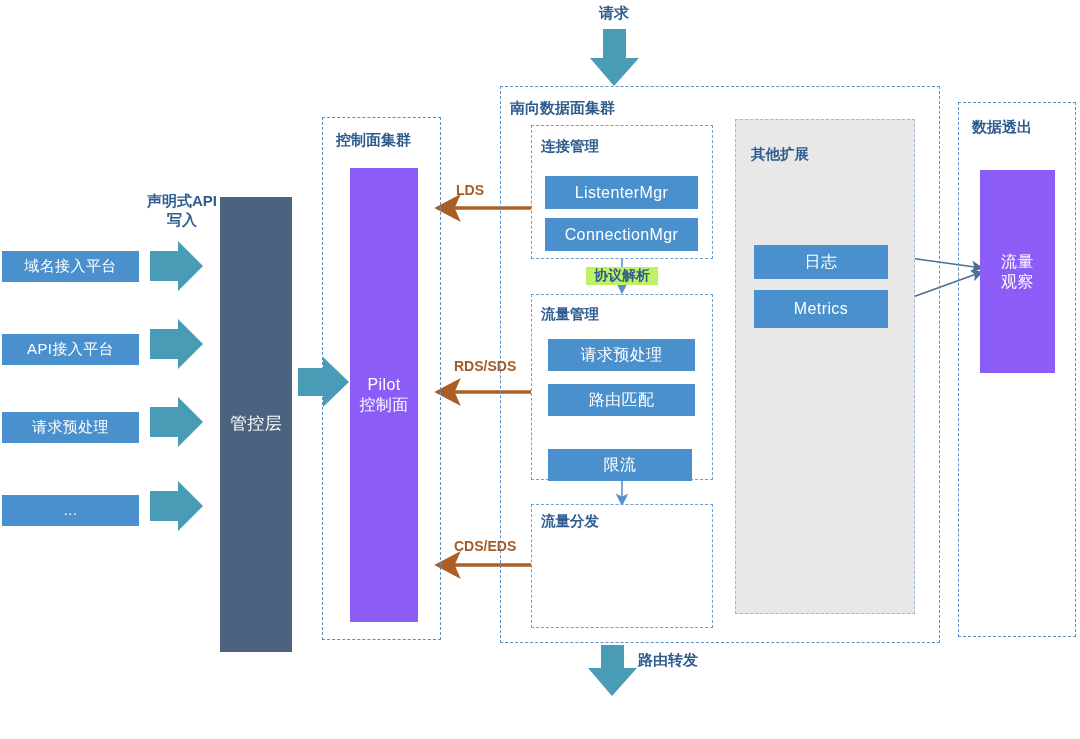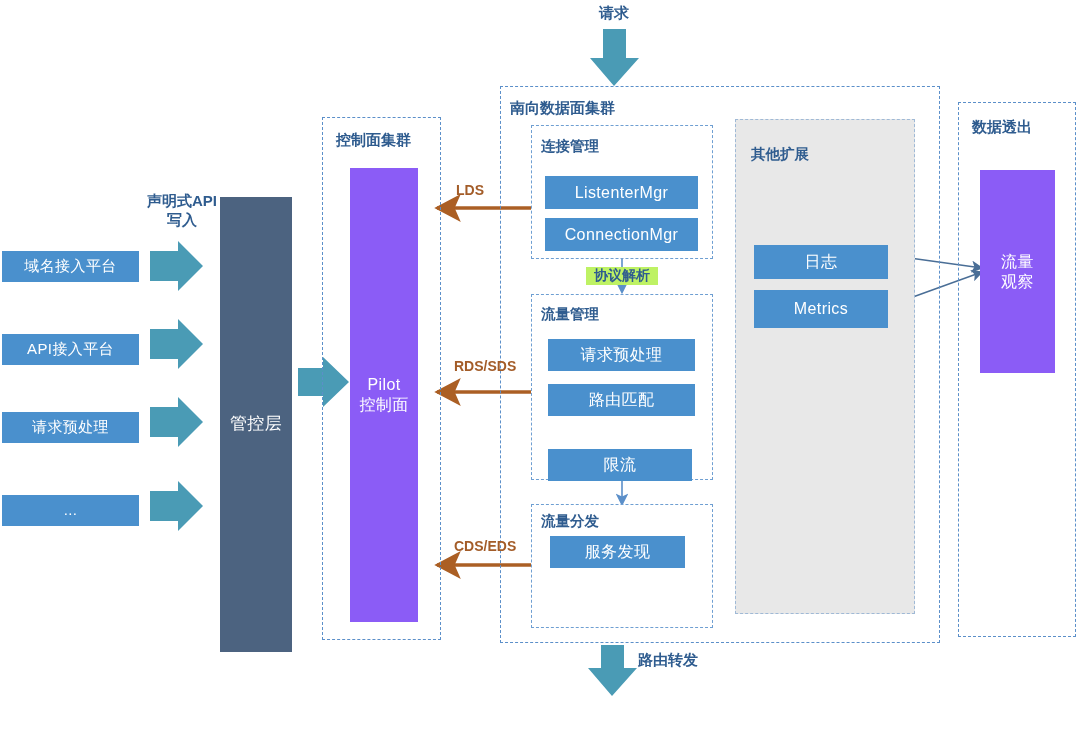--- a/index.html
+++ b/index.html
@@ -150,23 +150,20 @@
   </div>
   <div class="node box blue" style="left:548px;top:384px;width:147px;height:32px;font-size:16px;">
     <span>路由匹配</span>
   </div>
   <div class="node box blue" style="left:548px;top:449px;width:144px;height:32px;font-size:16px;">
     <span>限流</span>
   </div>
 
   <div class="node group inner solidwhite" style="left:531px;top:504px;width:182px;height:124px;"></div>
   <div class="glabel sm" style="left:541px;top:512px;">流量分发</div>
-  <div class="node box blue" style="left:550px;top:536px;width:135px;height:32px;font-size:16px;">
-    <span>服务发现</span>
-  </div>
 
   <div class="node group gray" style="left:735px;top:119px;width:180px;height:495px;"></div>
   <div class="glabel sm" style="left:751px;top:145px;">其他扩展</div>
   <div class="node box blue" style="left:754px;top:245px;width:134px;height:34px;font-size:16px;">
     <span>日志</span>
   </div>
   <div class="node box blue" style="left:754px;top:290px;width:134px;height:38px;font-size:16px;">
     <span>Metrics</span>
   </div>
 

